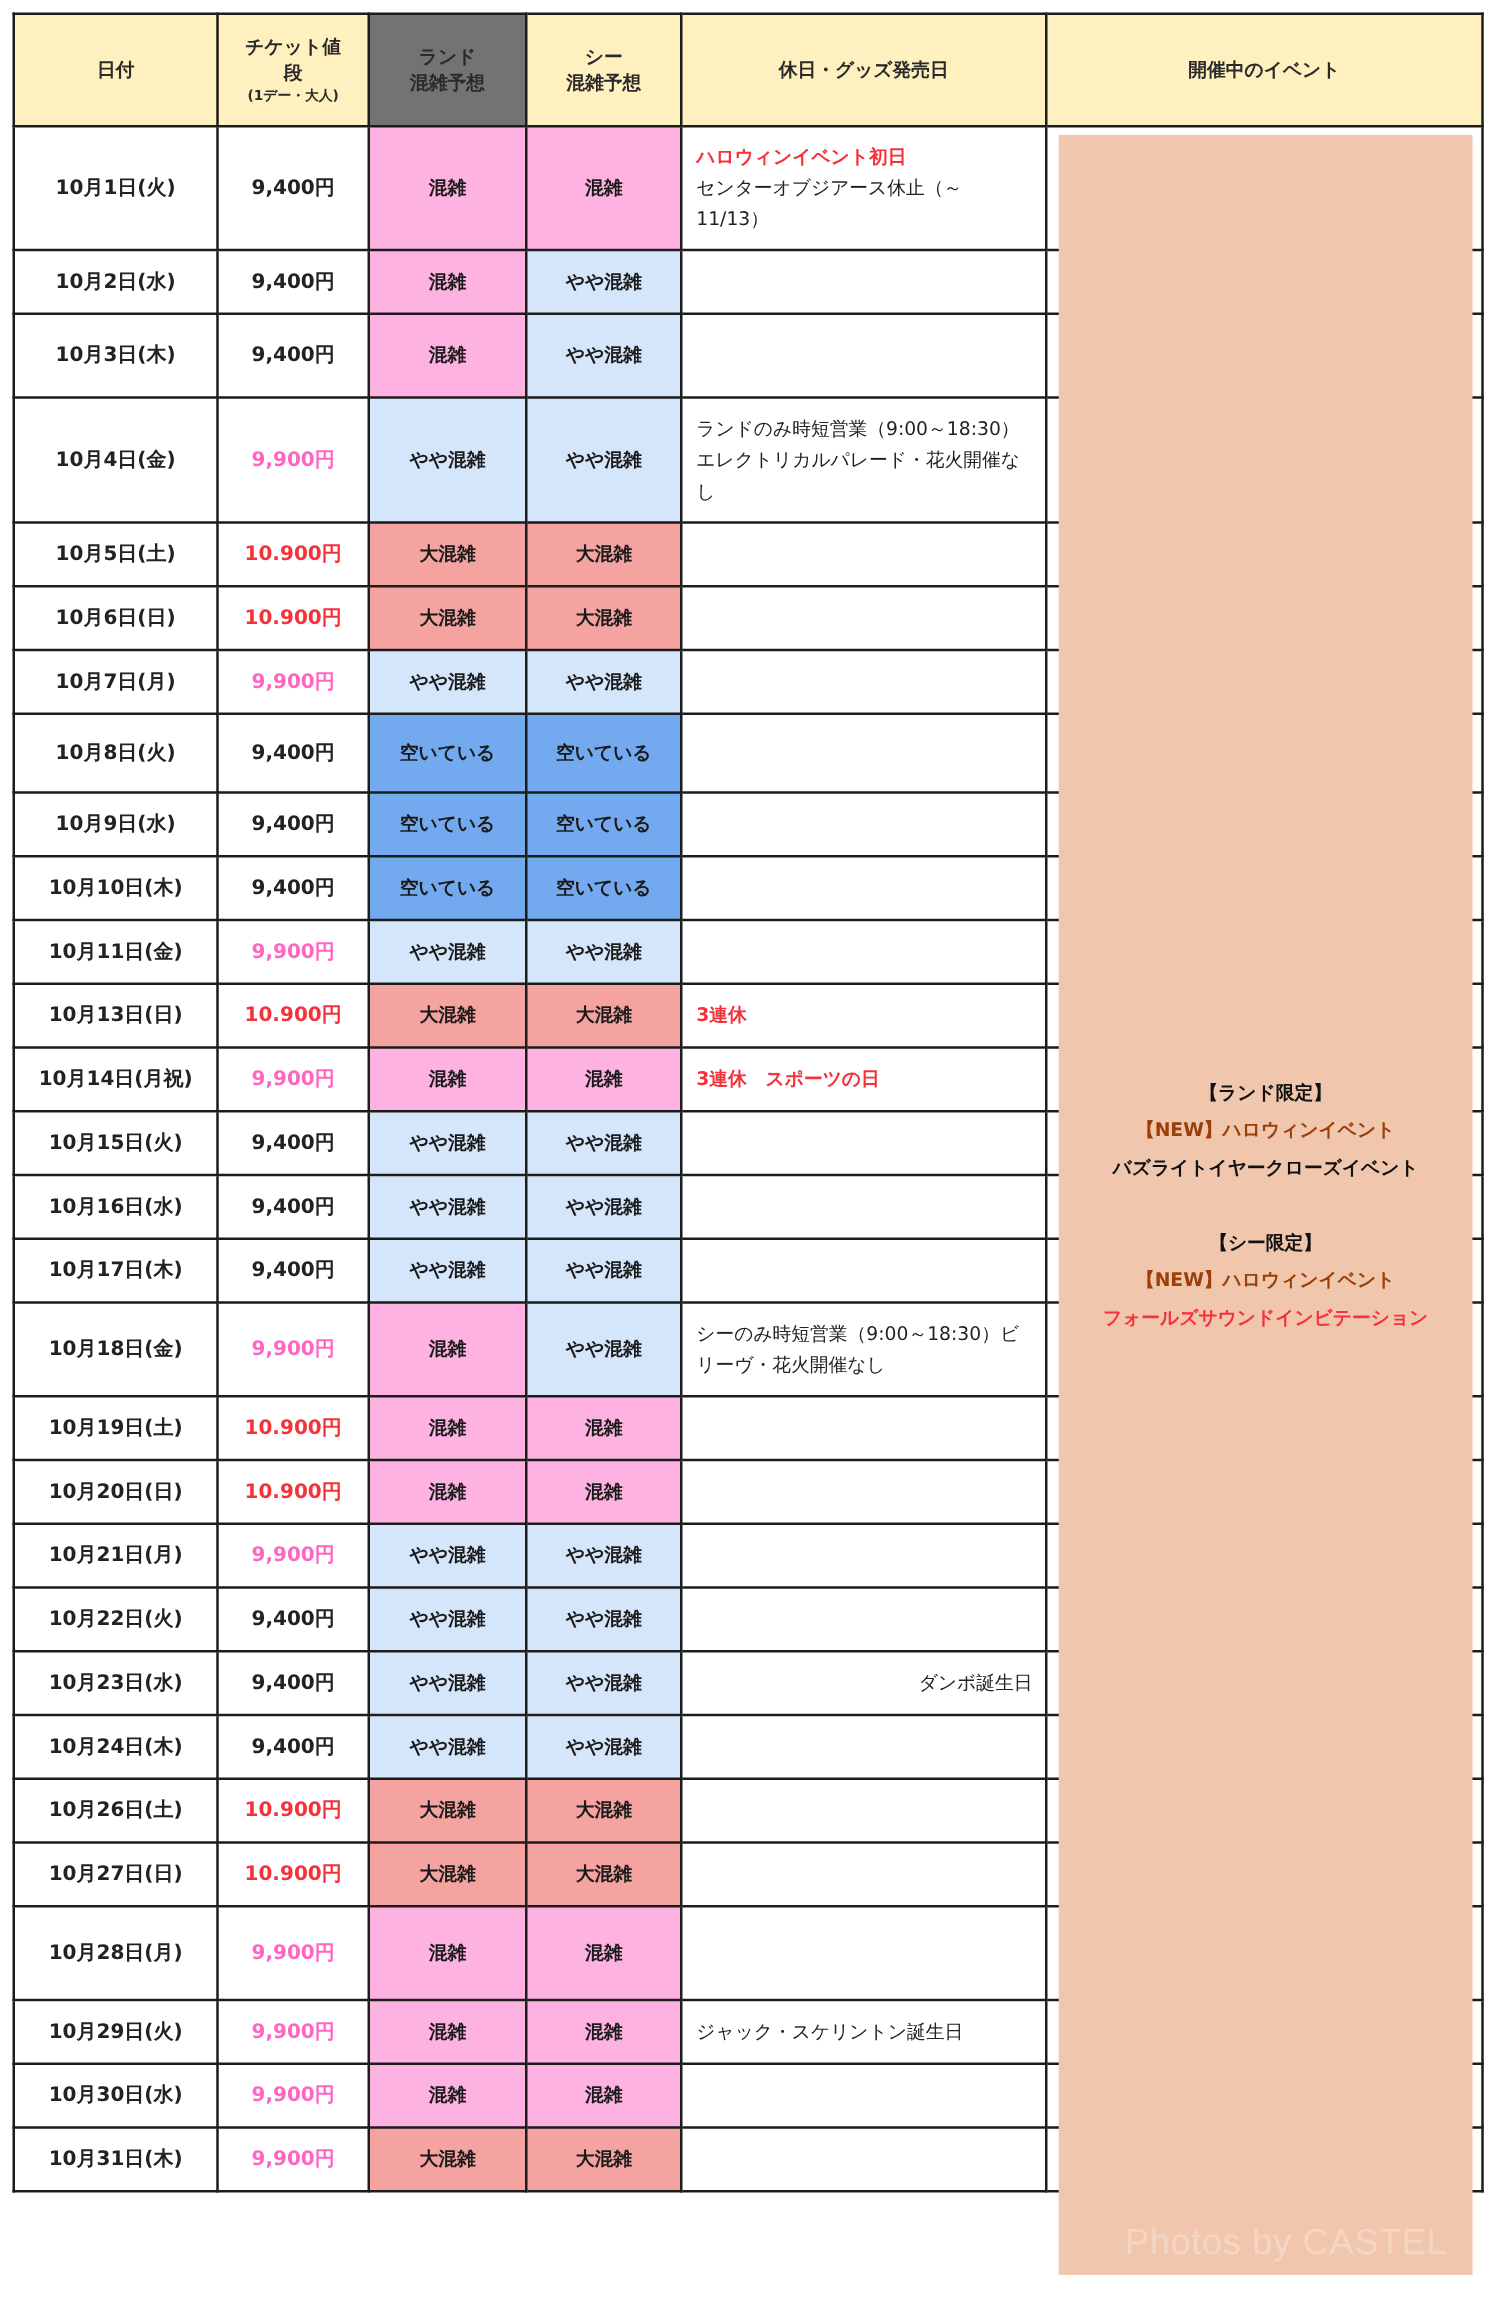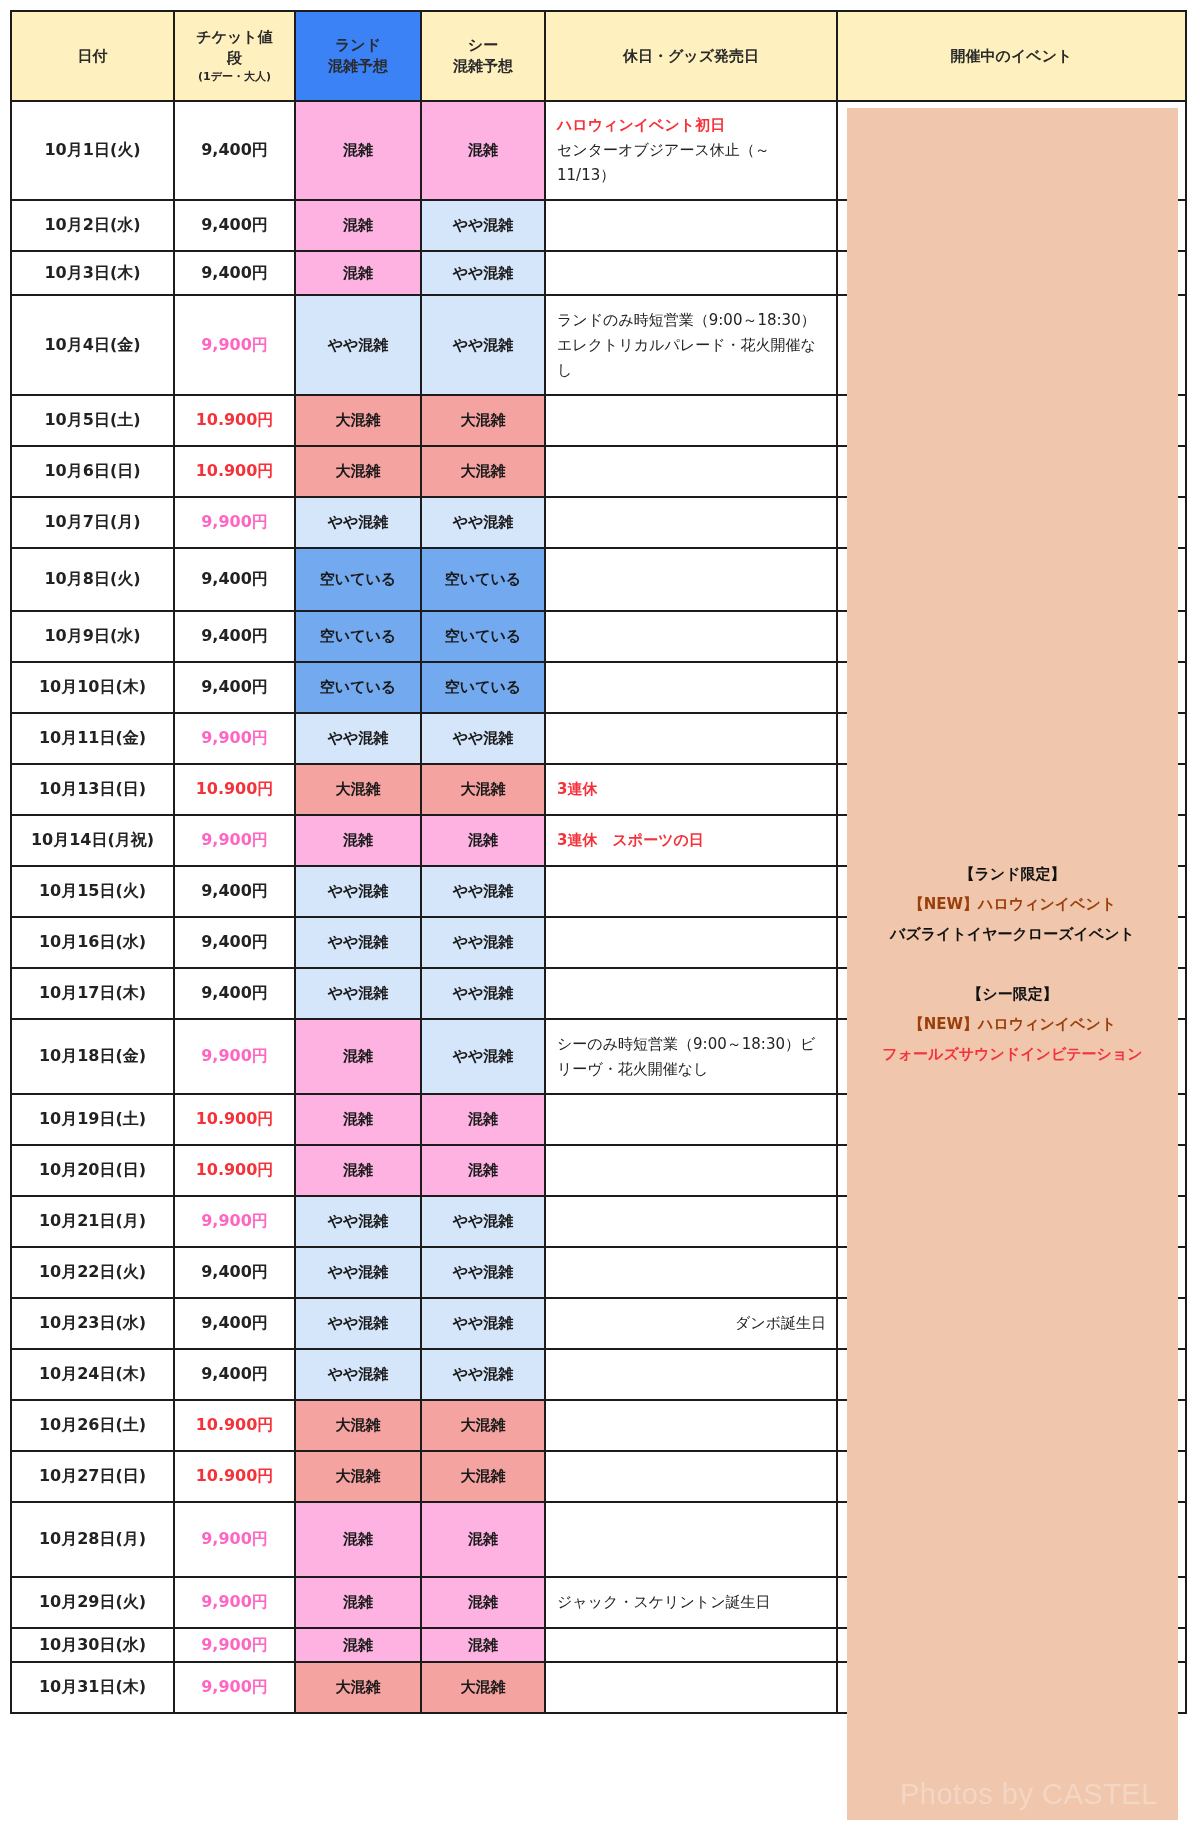--- a/index.html
+++ b/index.html
@@ -67,21 +67,21 @@
     <col style="width:292px">
     <col style="width:349px">
   </colgroup>
   <thead>
     <tr>
       <th style="background: rgb(255, 241, 191);"><span>日付</span></th>
       <th style="background: rgb(255, 241, 191);">
         <span class="th-price-main">チケット値段</span>
         <span class="th-sub">(1デー・大人)</span>
       </th>
-      <th style="background: #3b82f6;">
+      <th style="background: #737373;">
         <span class="th-line">ランド</span>
         <span class="th-line">混雑予想</span>
       </th>
       <th style="background: rgb(255, 241, 191);">
         <span class="th-line">シー</span>
         <span class="th-line">混雑予想</span>
       </th>
       <th style="background: rgb(255, 241, 191);"><span>休日・グッズ発売日</span></th>
       <th style="background: rgb(255, 241, 191);"><span>開催中のイベント</span></th>
     </tr>
@@ -99,21 +99,21 @@
         <td class="cell-event"></td>
       </tr>
       <tr style="height: 51px; padding-left: 12px;">
         <td class="cell-date">10月2日(水)</td>
         <td class="cell-price" style="color: rgb(34, 34, 34);">9,400円</td>
         <td class="cell-level" style="background: rgb(253, 178, 225);">混雑</td>
         <td class="cell-level" style="background: rgb(213, 230, 251);">やや混雑</td>
         <td class="cell-notes"></td>
         <td class="cell-event"></td>
       </tr>
-      <tr style="height: 44px;">
+      <tr style="height: 67px;">
         <td class="cell-date">10月3日(木)</td>
         <td class="cell-price" style="color: rgb(34, 34, 34);">9,400円</td>
         <td class="cell-level" style="background: rgb(253, 178, 225);">混雑</td>
         <td class="cell-level" style="background: rgb(213, 230, 251);">やや混雑</td>
         <td class="cell-notes"></td>
         <td class="cell-event"></td>
       </tr>
       <tr style="height: 100px;">
         <td class="cell-date">10月4日(金)</td>
         <td class="cell-price" style="color: rgb(255, 102, 196);">9,900円</td>
@@ -311,21 +311,21 @@
       <tr style="height: 51px;">
         <td class="cell-date">10月29日(火)</td>
         <td class="cell-price" style="color: rgb(255, 102, 196);">9,900円</td>
         <td class="cell-level" style="background: rgb(253, 178, 225);">混雑</td>
         <td class="cell-level" style="background: rgb(253, 178, 225);">混雑</td>
         <td class="cell-notes">
           <span class="note-seg normal" style="color: rgb(34, 34, 34);">ジャック・スケリントン誕生日</span>
         </td>
         <td class="cell-event"></td>
       </tr>
-      <tr style="height: 34px;">
+      <tr style="height: 51px;">
         <td class="cell-date">10月30日(水)</td>
         <td class="cell-price" style="color: rgb(255, 102, 196);">9,900円</td>
         <td class="cell-level" style="background: rgb(253, 178, 225);">混雑</td>
         <td class="cell-level" style="background: rgb(253, 178, 225);">混雑</td>
         <td class="cell-notes"></td>
         <td class="cell-event"></td>
       </tr>
       <tr style="height: 51px;">
         <td class="cell-date">10月31日(木)</td>
         <td class="cell-price" style="color: rgb(255, 102, 196);">9,900円</td>

